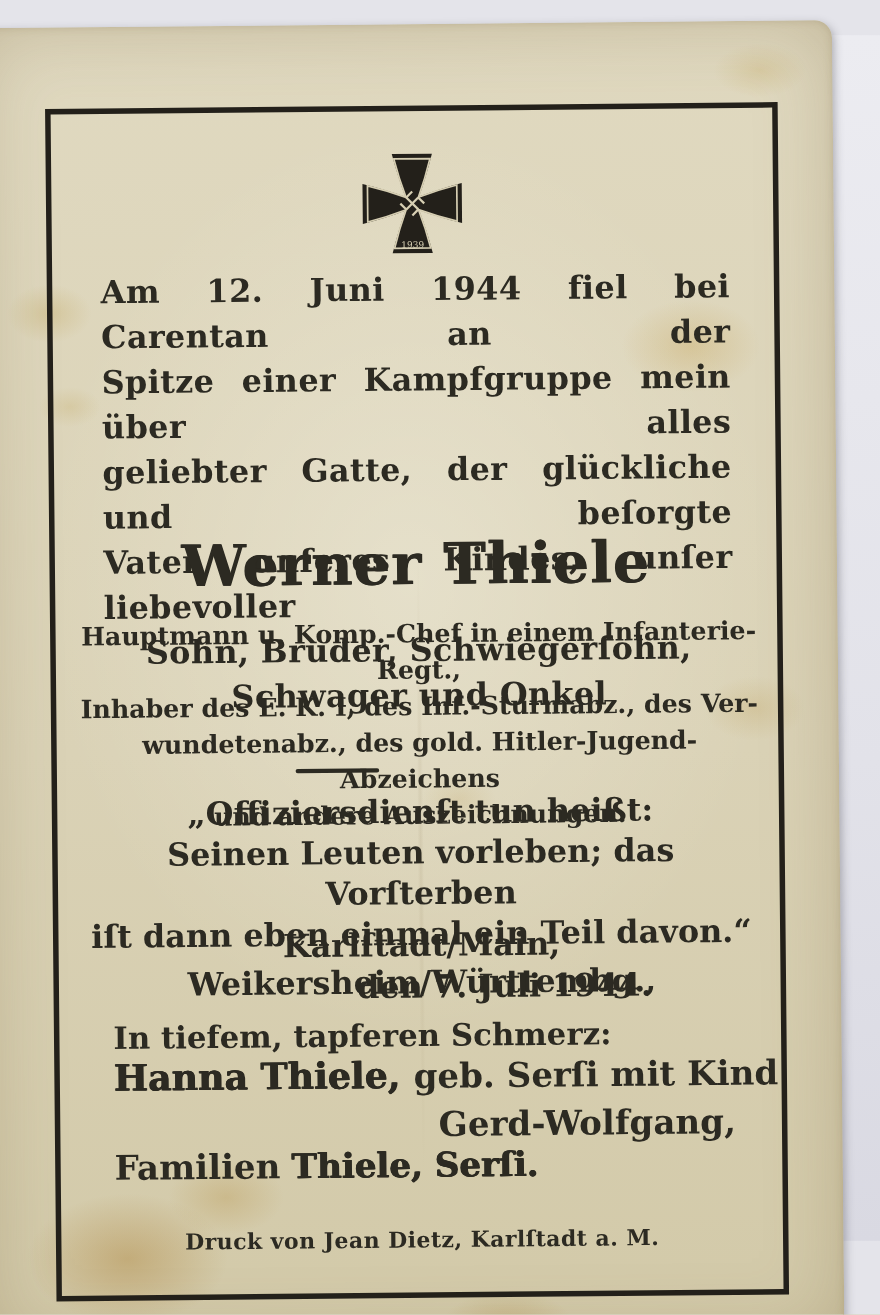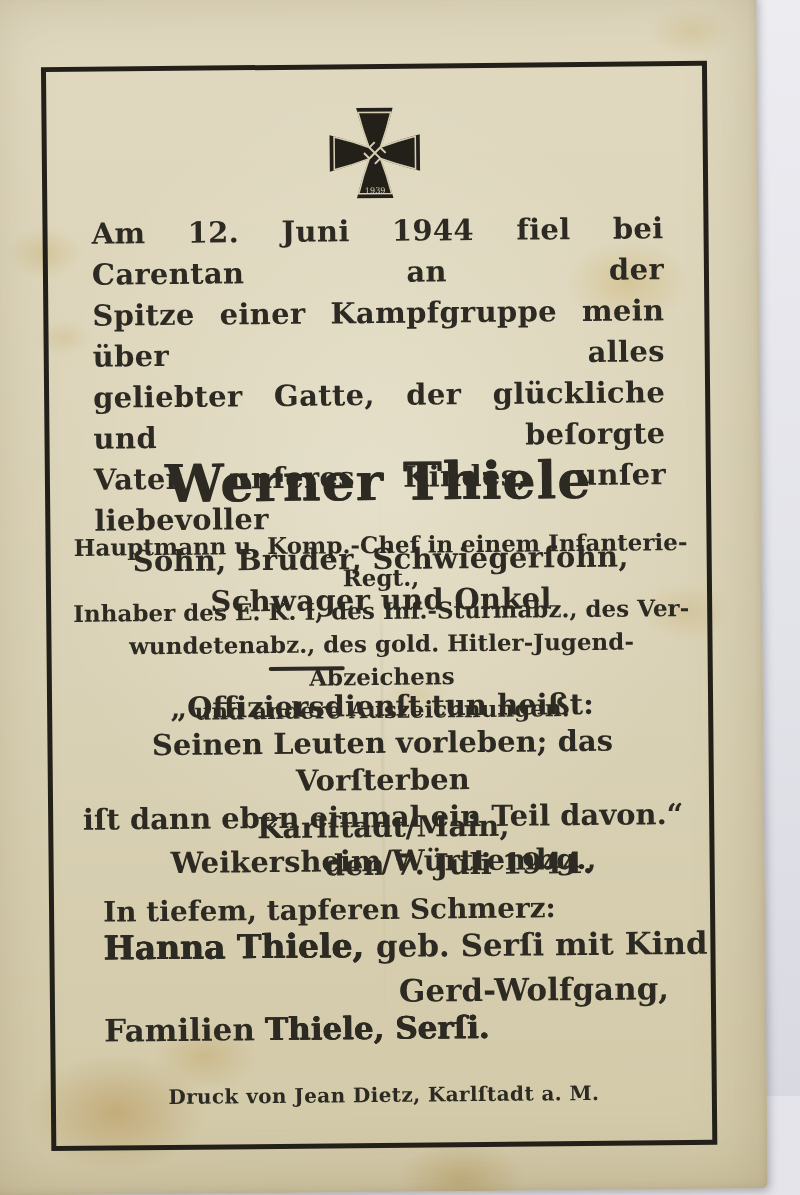--- a/index.html
+++ b/index.html
@@ -2,21 +2,21 @@
 <html><head>
 <meta charset="utf-8">
 <style>
   html, body { margin: 0; padding: 0; }
   body {
     width: 800px; height: 1195px;
     background: #e4e4ea;
     overflow: hidden;
     font-family: "DejaVu Serif", "Liberation Serif", serif;
   }
-  .stage { position: relative; width: 800px; height: 1096px; background: linear-gradient(180deg,#ececf1 0%,#e2e2e9 60%,#d9d9e2 100%); }
+  .stage { position: relative; width: 800px; height: 1096px; background: linear-gradient(180deg,#ececf1 0%,#e2e2e9 60%,#d9d9e2 100%); margin-top: 32px; }
 
   
   .card {
     position: absolute;
     left: -14px; top: -10px;
     width: 776px; height: 1202px;
     transform: rotate(-0.55deg);
     border-radius: 10px 16px 6px 9px;
     background-color: #dbd3b8;
     background-image:

